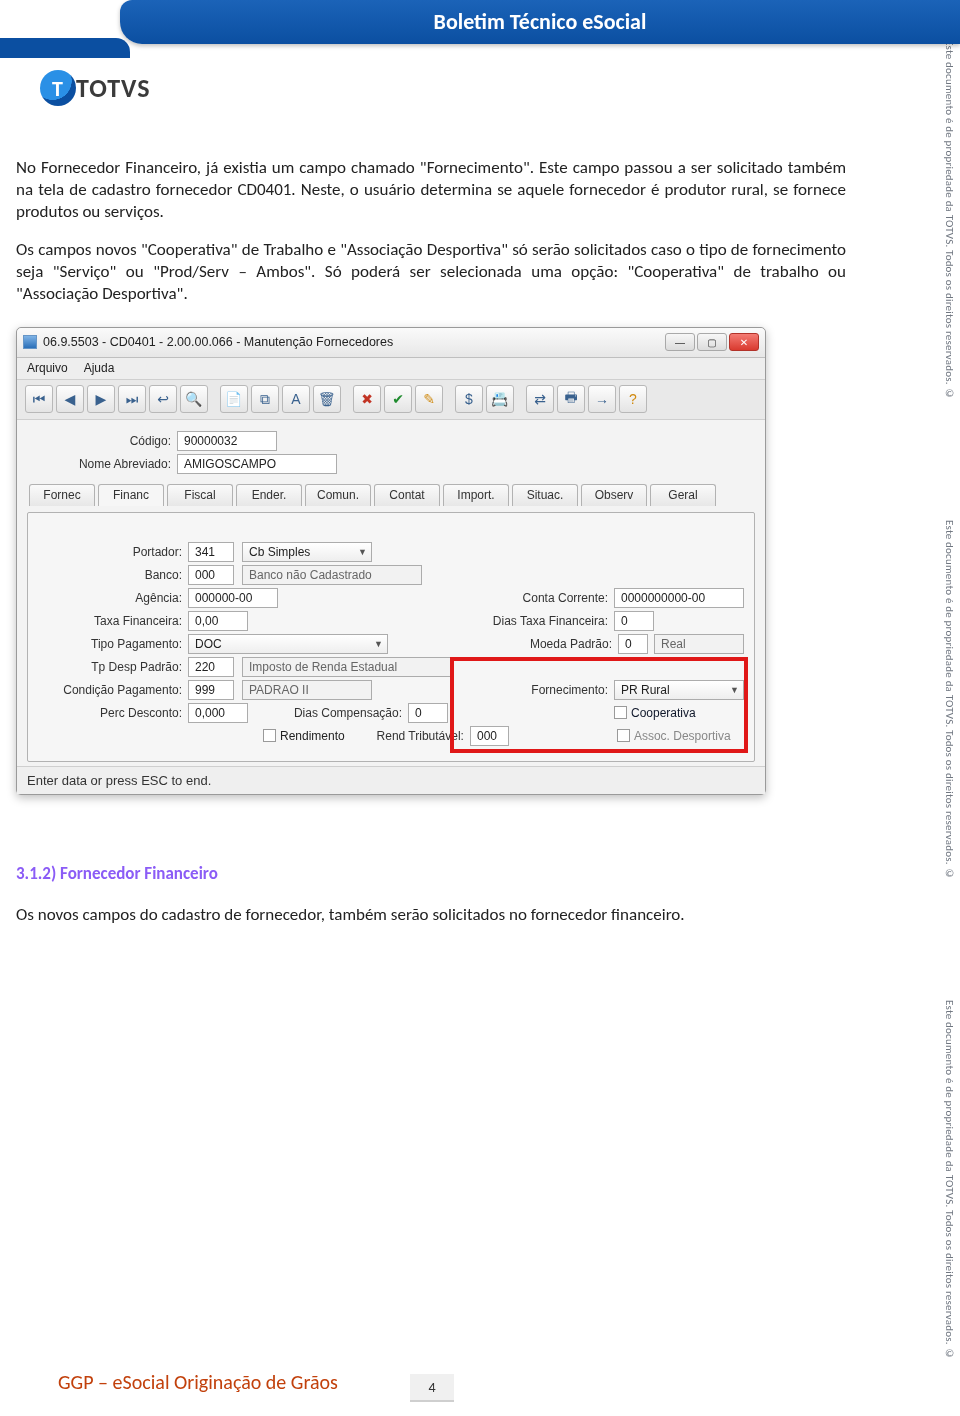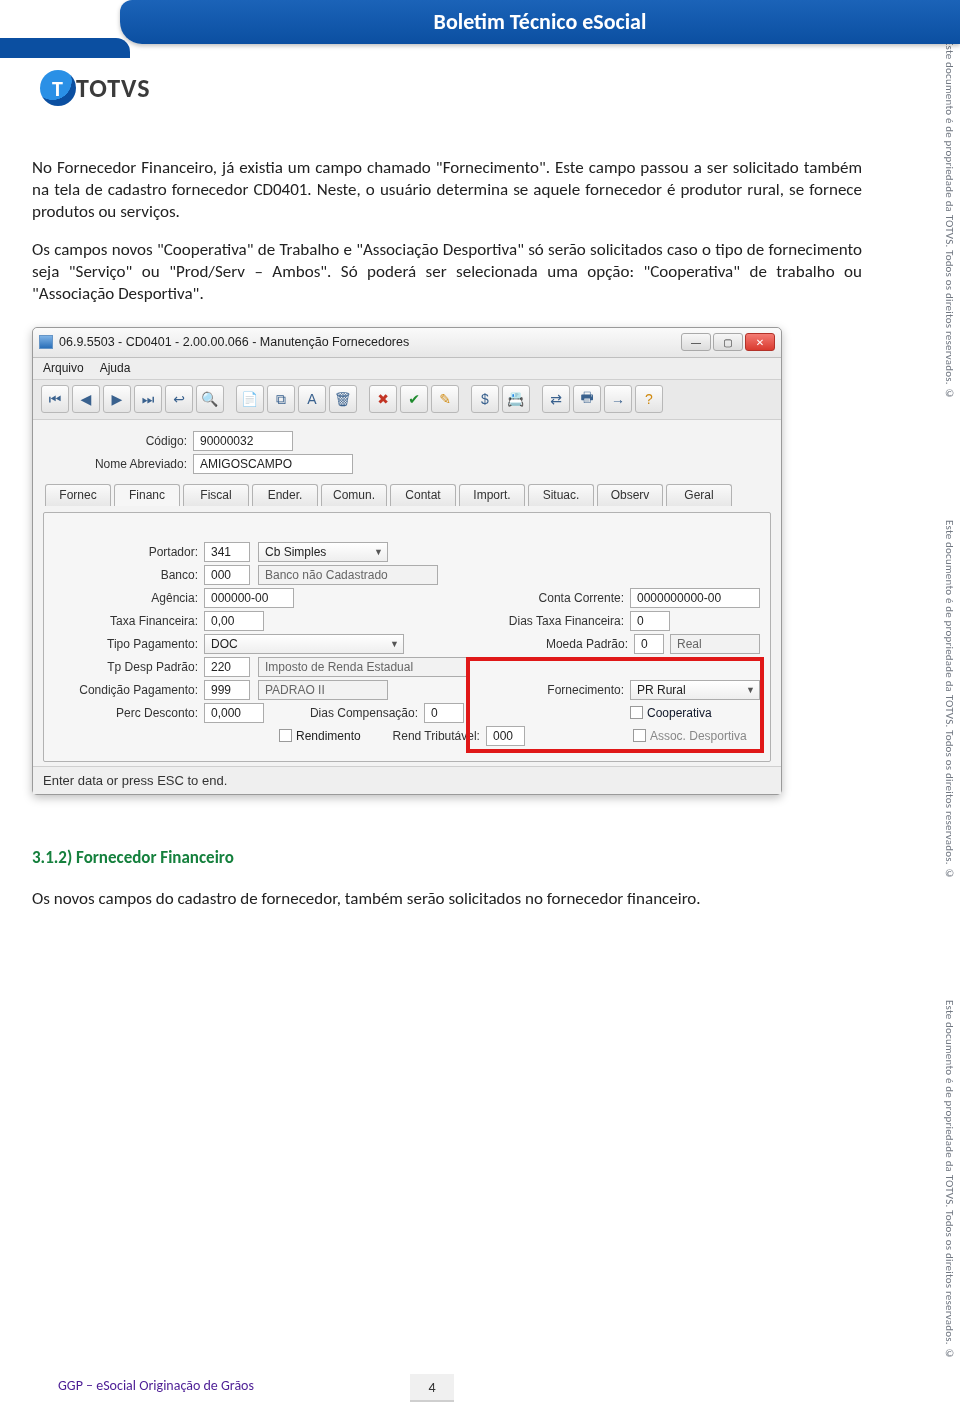--- a/index.html
+++ b/index.html
@@ -68,21 +68,21 @@
     position:relative;
   }
   .logo .glyph::after{
     content:"T";
     position:absolute; inset:0;
     display:flex;align-items:center;justify-content:center;
     color:#fff;font-weight:800;font-size:22px;
   }
   .content {
     position:absolute;
-    left:32px;
+    left:16px;
     top:140px;
     width:830px;
   }
   .para {
     font-size:17px;
     line-height:1.28;
     text-align:justify;
     margin-bottom:6px;
   }
   
@@ -179,24 +179,24 @@
     pointer-events:none;
   }
   .chk{
     width:13px;height:13px;border:1px solid #9a9a9a;background:#fff;display:inline-block;vertical-align:middle;margin-right:4px;
   }
   .status{
     border-top:1px solid #cfcfcf;background:#efefef;height:28px;
     display:flex;align-items:center;padding:0 10px;font-size:13px;color:#333;
   }
   .section-heading{
-    font-weight:700;font-size:17px;color:#15803d;margin-top:52px;margin-bottom:20px;
+    font-weight:700;font-size:17px;color:#8b5cf6;margin-top:68px;margin-bottom:20px;
   }
   .footer{
-    position:absolute;left:58px;bottom:22px;font-size:14px;color:#4c1d95;
+    position:absolute;left:58px;bottom:22px;font-size:20px;color:#c2410c;
   }
   .pagenum{
     position:absolute;left:410px;bottom:14px;
     width:44px;height:28px;
     background:#f0f0f0;border-bottom:2px solid #cfcfcf;
     display:flex;align-items:center;justify-content:center;font-size:14px;color:#333;
   }
 </style>
 </head>
 <body>

